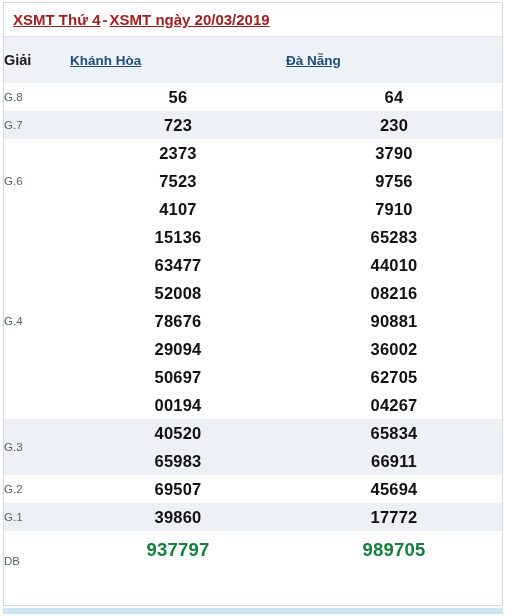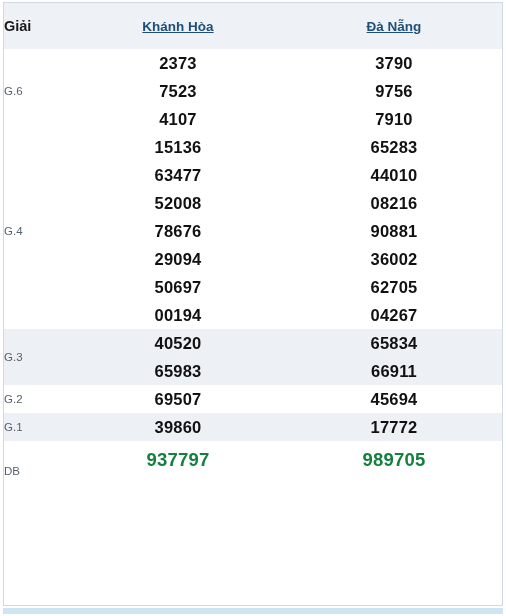--- a/index.html
+++ b/index.html
@@ -99,21 +99,21 @@
     font-size: 14.5px;
     font-weight: bold;
     text-align: left;
     padding-left: 12px;
   }
   .th-prov-inner {
     color: #1f4e79;
     font-size: 13.5px;
     font-weight: bold;
     text-decoration: underline;
-    text-align: center;
+    text-align: left;
     display: block;
   }
 
   tbody tr.row-shaded > td { background: #edf0f5; }
   tbody tr.row-plain  > td { background: #ffffff; }
   tbody tr > td { border-bottom: 1px solid #e4e9f0; }
 
   .cell-prize {
     color: #555f6b;
     font-size: 11.5px;
@@ -144,20 +144,23 @@
     padding-top: 24px;
   }
 </style>
 </head>
 <body>
 
 <div id="page">
 
   <div class="result-card">
 
+    <div class="title-bar">
+      <a class="title-link" href="#">XSMT Thứ 4</a><span class="title-sep">-</span><a class="title-link" href="#">XSMT ngày 20/03/2019</a>
+    </div>
 
     <table class="results">
       <colgroup>
         <col class="c-prize">
         <col class="c-prov">
         <col class="c-prov">
       </colgroup>
 
       <thead>
         <tr>
@@ -166,20 +169,38 @@
             <a class="th-prov-inner" href="#">Khánh Hòa</a>
           </th>
           <th class="sep-left">
             <a class="th-prov-inner" href="#">Đà Nẵng</a>
           </th>
         </tr>
       </thead>
 
       <tbody id="results-body">
           <tr class="row-plain">
+            <td class="cell-prize">G.8</td>
+            <td class="cell-values sep-left">
+              <span class="val">56</span>
+            </td>
+            <td class="cell-values sep-left">
+              <span class="val">64</span>
+            </td>
+          </tr>
+          <tr class="row-shaded">
+            <td class="cell-prize">G.7</td>
+            <td class="cell-values sep-left">
+              <span class="val">723</span>
+            </td>
+            <td class="cell-values sep-left">
+              <span class="val">230</span>
+            </td>
+          </tr>
+          <tr class="row-plain">
             <td class="cell-prize">G.6</td>
             <td class="cell-values sep-left">
               <span class="val">2373</span>
               <span class="val">7523</span>
               <span class="val">4107</span>
             </td>
             <td class="cell-values sep-left">
               <span class="val">3790</span>
               <span class="val">9756</span>
               <span class="val">7910</span>

